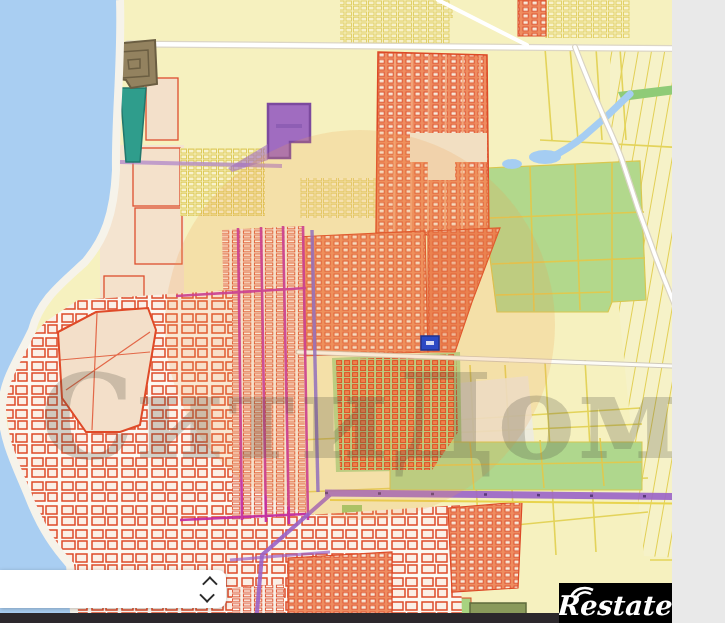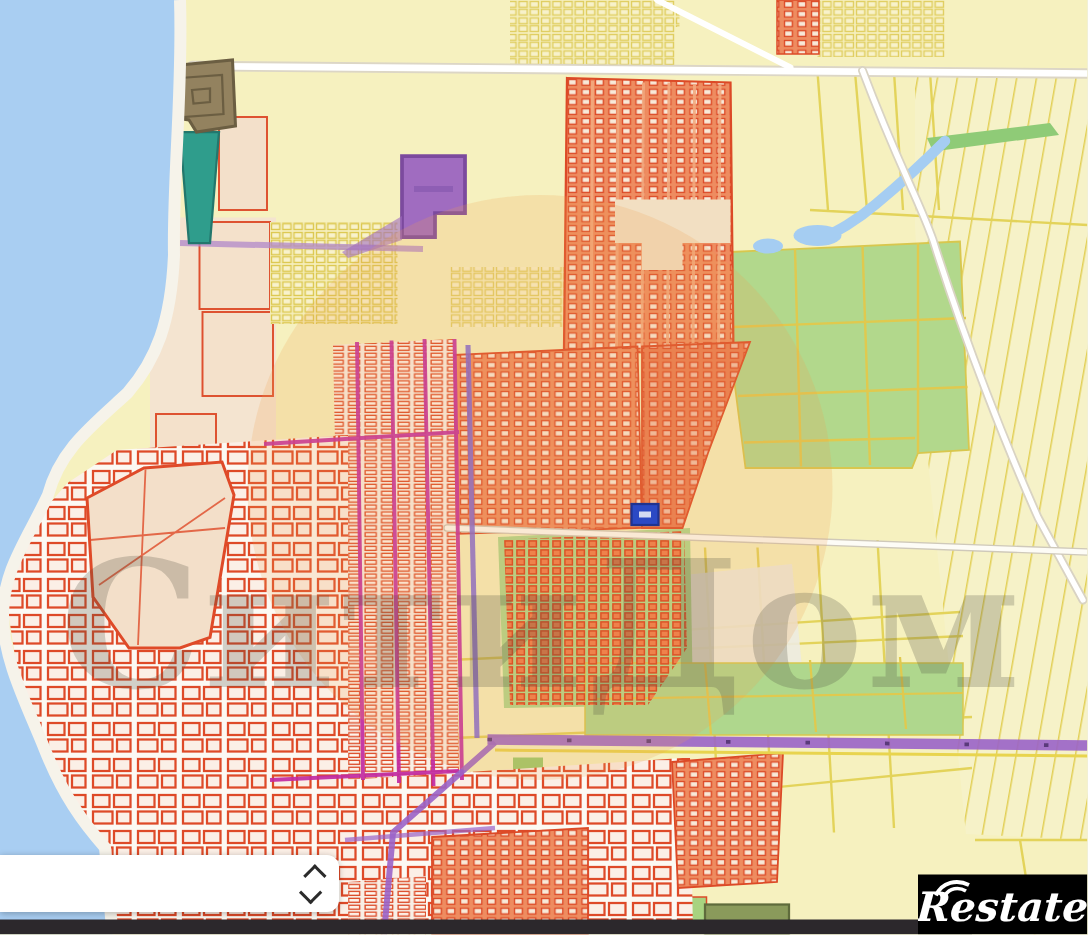--- a/index.html
+++ b/index.html
@@ -1,16 +1,16 @@
 <!DOCTYPE html>
 <html><head>
 <meta charset="utf-8">
 <style>
   html,body{margin:0;padding:0;background:#e9e9e9;font-family:"Liberation Sans",sans-serif;}
-  .stage{position:relative;width:725px;height:623px;overflow:hidden;background:#fef9c3;}
+  .stage{position:relative;width:672px;height:623px;overflow:hidden;background:#1d4ed8;}
   .map-svg{position:absolute;left:0;top:0;width:725px;height:623px;display:block;}
   
   .panel{position:absolute;left:0;top:570px;width:226px;height:38px;background:#ffffff;
          border-radius:0 8px 8px 0;box-shadow:0 1px 4px rgba(0,0,0,.25);display:flex;
          align-items:center;justify-content:flex-end;padding-right:12px;box-sizing:border-box;}
   .chev-stack{display:flex;flex-direction:column;align-items:center;gap:3px;cursor:pointer;}
   .chev{width:9px;height:9px;border:solid #2b2b2b;border-width:2.4px 2.4px 0 0;display:block;}
   .chev.up{transform:rotate(-45deg) translateY(2px);}
   .chev.down{transform:rotate(135deg) translateY(2px);}
   

